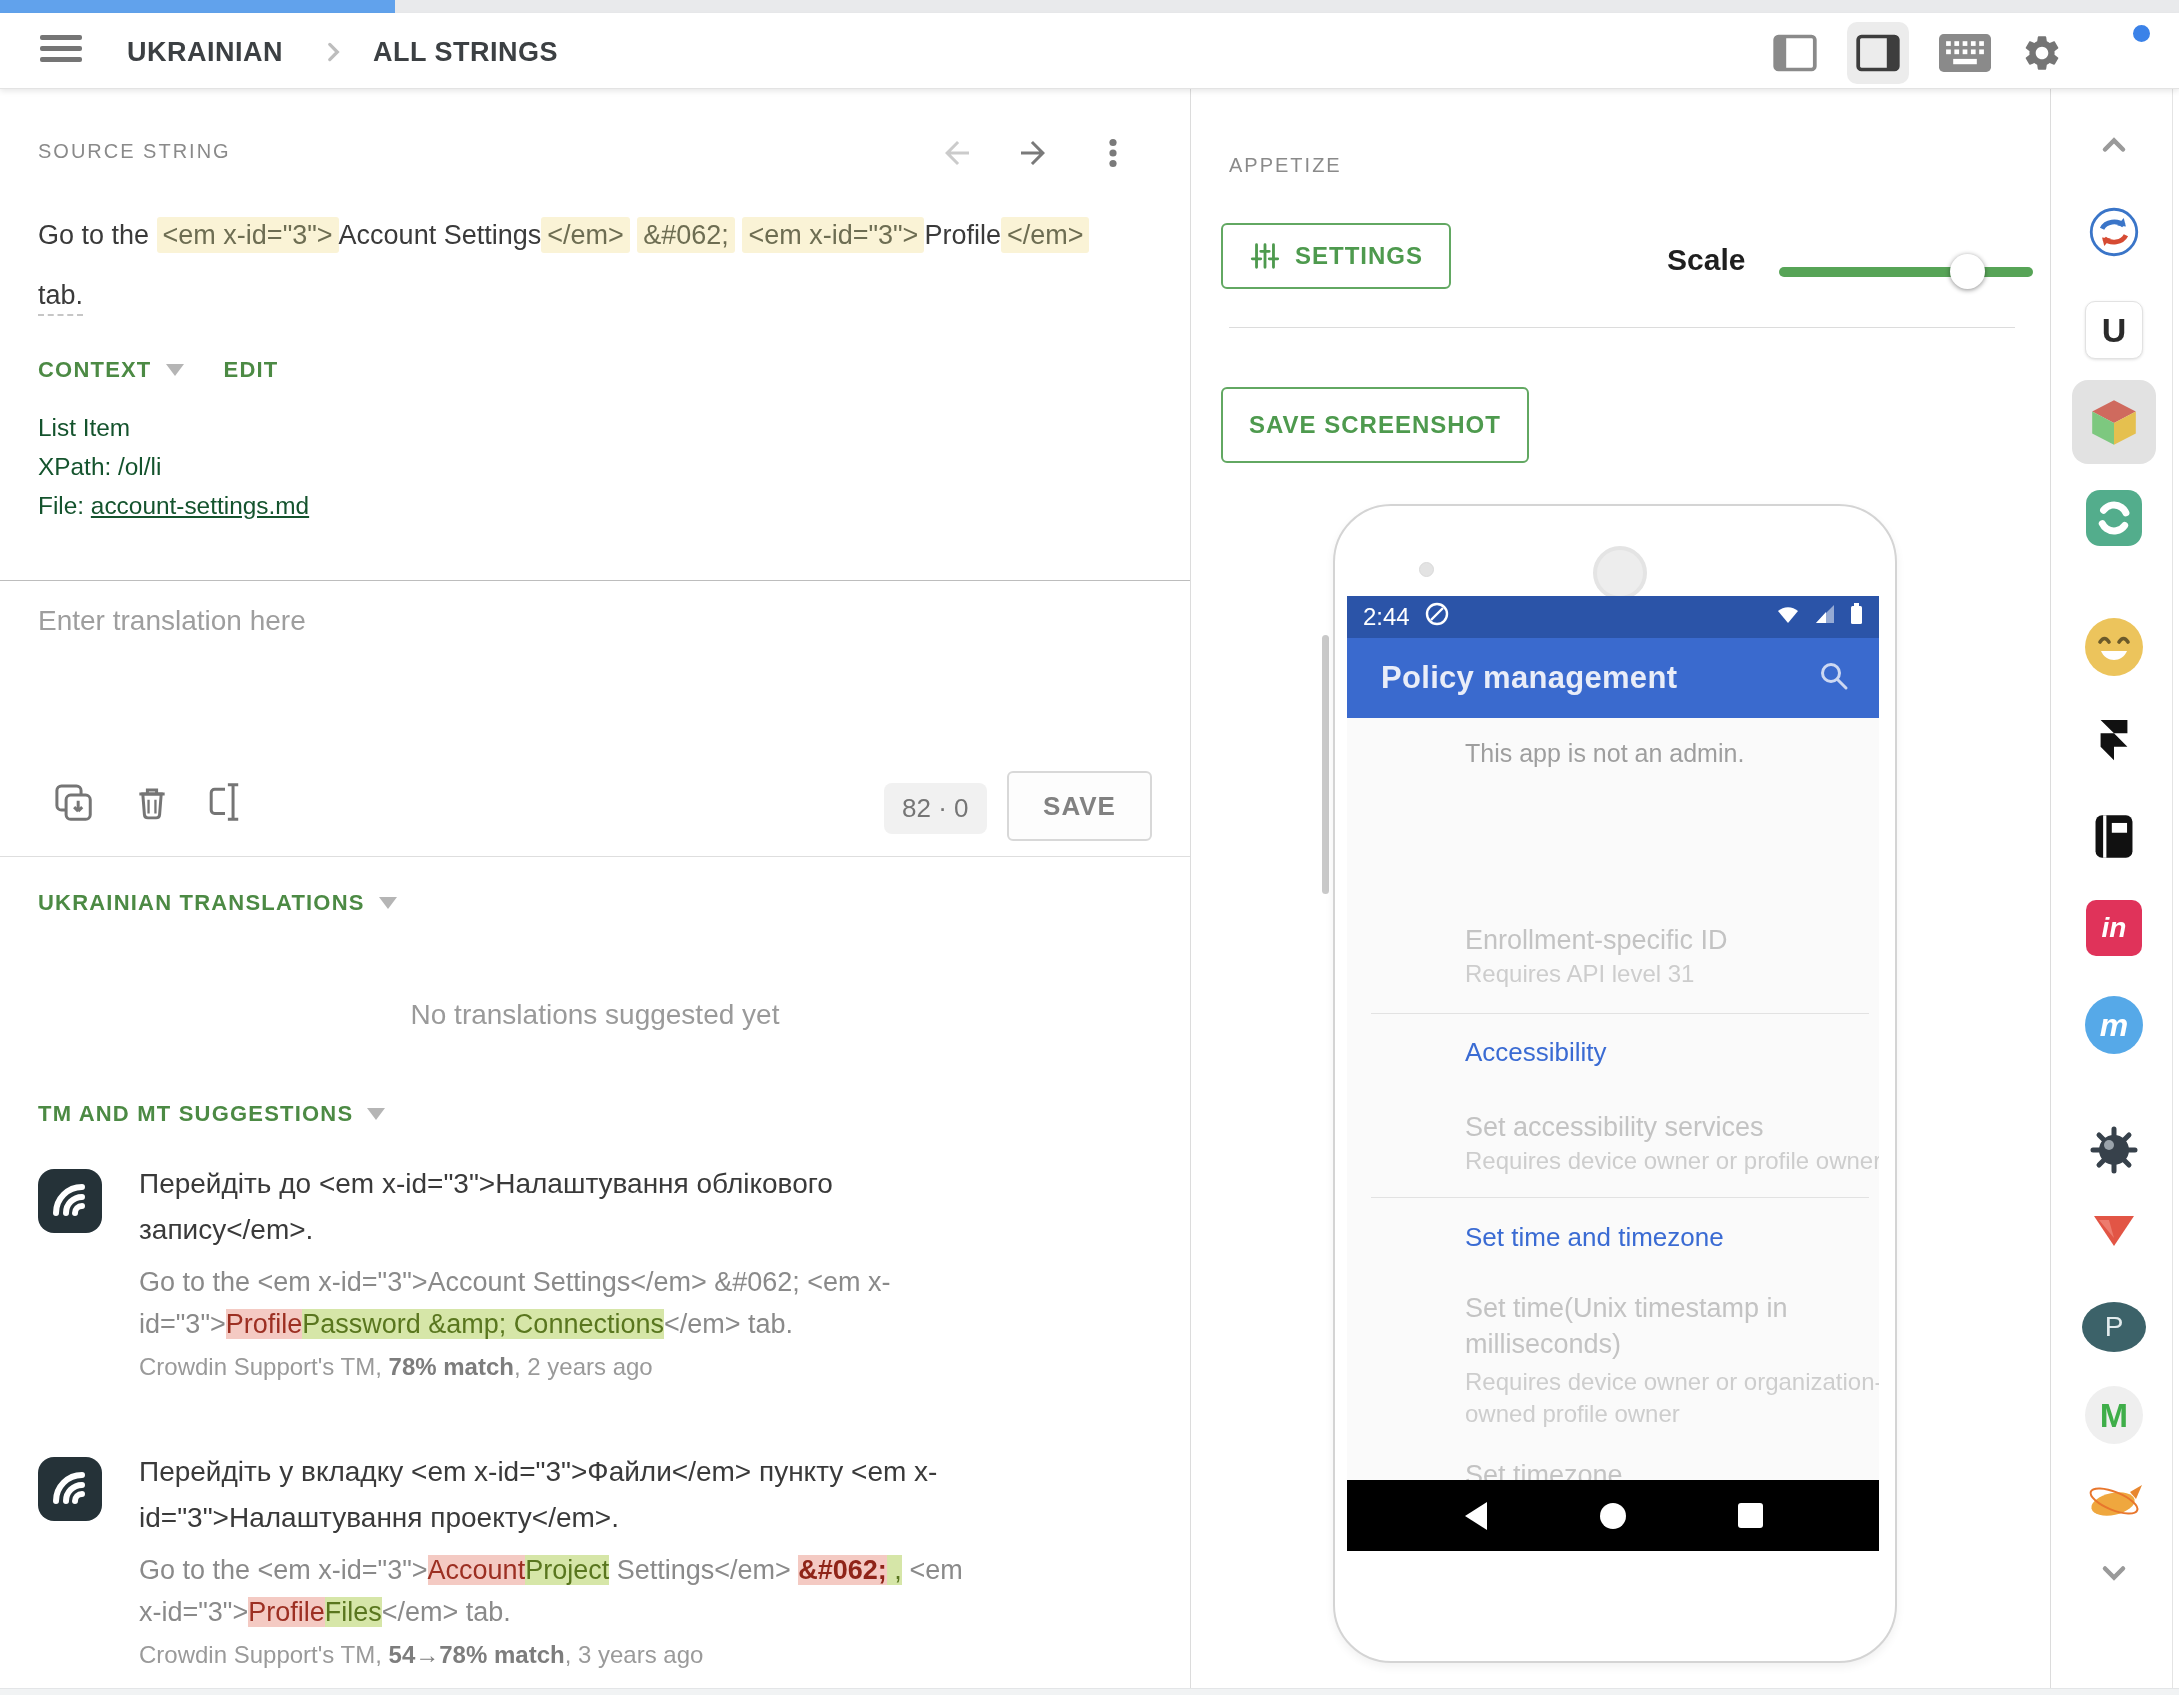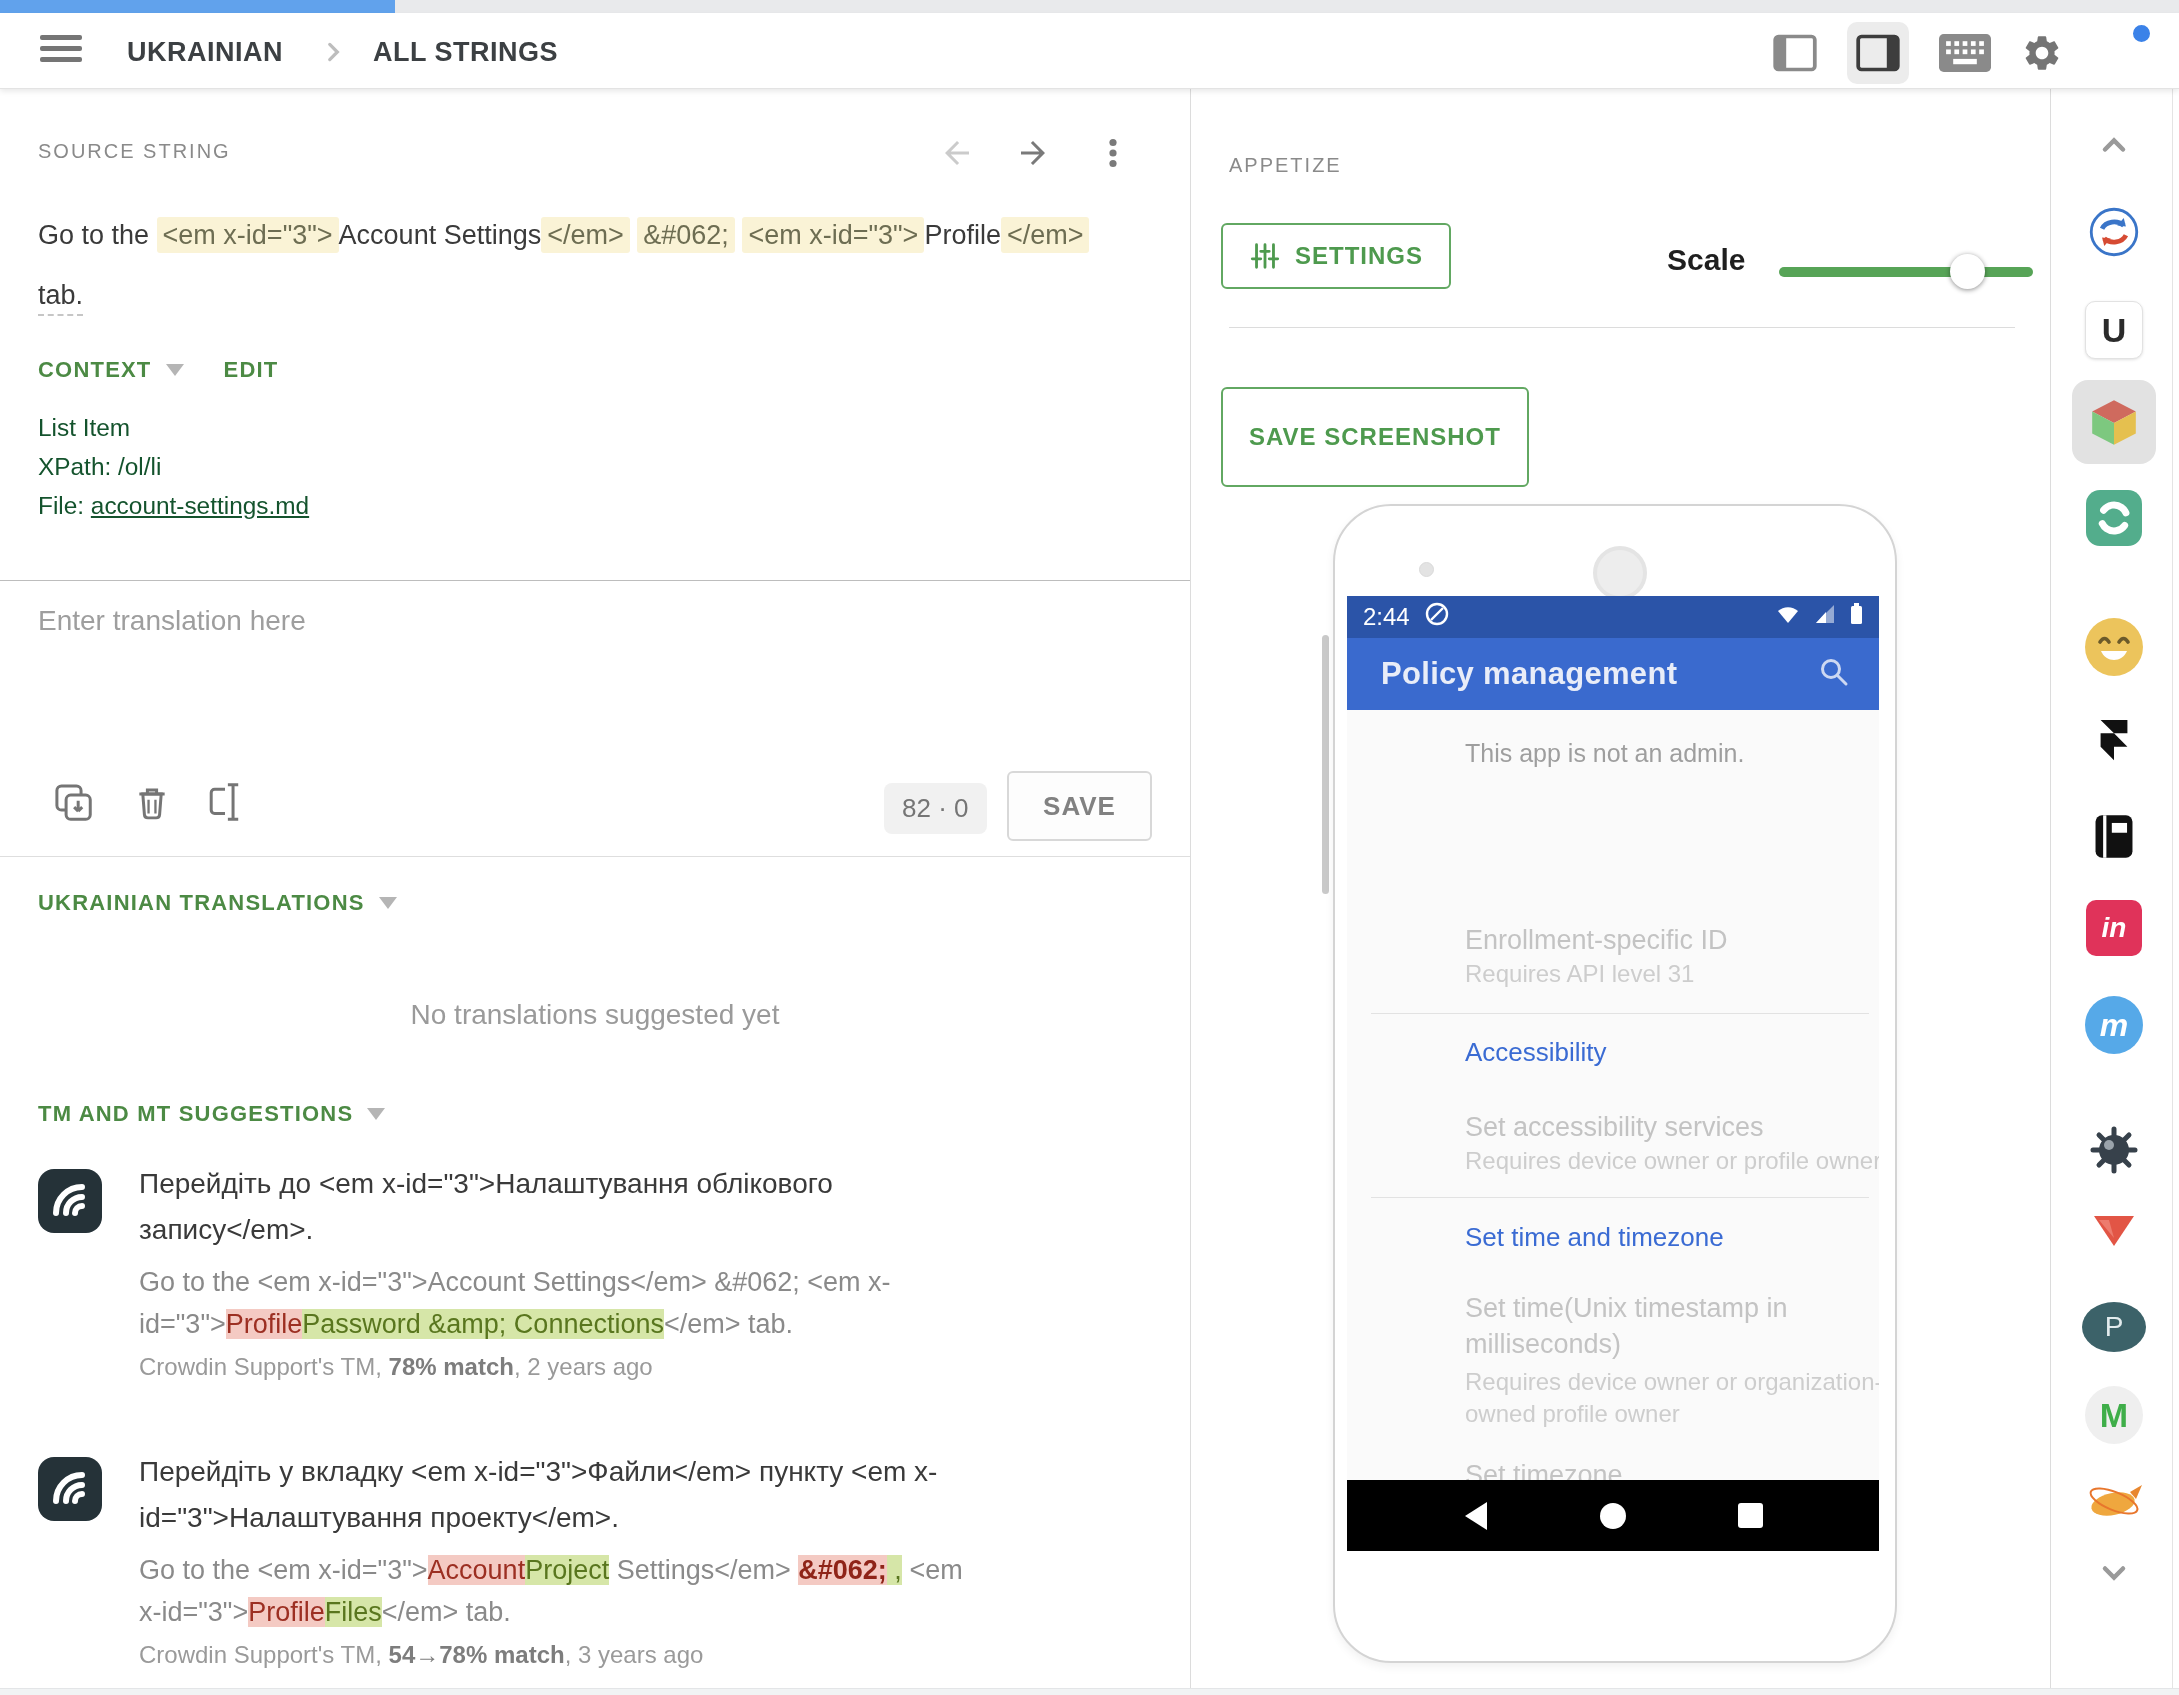--- a/index.html
+++ b/index.html
@@ -68,39 +68,39 @@
   .bold-del{font-weight:bold;color:#8f2418;}
   .sug-meta{font-size:24px;color:#9a9a9a;margin-top:8px;}
   .sug-meta b{color:#7d7d7d;}
   
   .apz-title{position:absolute;left:38px;top:66px;}
   .obtn{position:absolute;border-radius:6px;background:#fff;display:flex;align-items:center;justify-content:center;
         gap:14px;font-weight:bold;letter-spacing:1px;font-size:24px;cursor:pointer;}
   .green-btn{border:2px solid #62a862;color:#4e9a4e;}
   .red-btn{border:2px solid #cf4950;color:#cb3a44;}
   .settings-btn{left:30px;top:135px;height:62px;padding:0 26px;}
-  .shot-btn{left:30px;top:299px;height:64px;padding:16px 26px;}
+  .shot-btn{left:30px;top:299px;height:64px;padding:4px 26px;}
   .end-btn{left:343px;top:299px;height:64px;padding:0 26px;}
   .scale-group{position:absolute;left:476px;top:145px;height:44px;display:flex;align-items:flex-end;gap:34px;}
   .scale-label{font-size:30px;font-weight:bold;color:#1f1f1f;}
   .slider{position:relative;width:254px;height:10px;background:#57a457;border-radius:5px;cursor:pointer;}
   .thumb{position:absolute;left:171px;top:-13px;width:35px;height:35px;border-radius:50%;background:#fff;
          box-shadow:0 1px 5px rgba(0,0,0,.45);cursor:grab;}
   .apz-hr{position:absolute;left:38px;top:239px;width:786px;height:1px;background:#dcdcdc;}
   .apz-scroll{position:absolute;left:131px;top:547px;width:7px;height:259px;background:#c9c9c9;border-radius:4px;}
   
   .phone{position:absolute;left:142px;top:416px;width:560px;height:1155px;background:#fff;border:2px solid #d4d4d4;
          border-radius:58px;box-shadow:0 4px 10px rgba(0,0,0,.06);}
   .cam{position:absolute;left:84px;top:56px;width:13px;height:13px;border-radius:50%;background:#e3e3e3;border:1px solid #dadada;}
   .spk{position:absolute;left:258px;top:40px;width:46px;height:46px;border-radius:50%;background:#ededed;border:4px solid #e4e4e4;}
   .screen{position:absolute;left:12px;top:90px;width:532px;height:955px;background:#fafafa;overflow:hidden;}
   .sbar{position:absolute;left:0;top:0;width:532px;height:42px;background:#2b54a8;color:#fff;display:flex;
         align-items:center;padding:0 16px;box-sizing:border-box;font-size:24px;gap:14px;}
   .sbar .grow{flex:1;}
-  .abar{position:absolute;left:0;top:42px;width:532px;height:72px;background:#3a6ace;display:flex;align-items:center;
+  .abar{position:absolute;left:0;top:42px;width:532px;height:80px;background:#3a6ace;display:flex;align-items:center;
         padding:0 28px 0 34px;box-sizing:border-box;}
   .abar .ttl{color:#e9edf8;font-size:31px;font-weight:bold;letter-spacing:0.3px;flex:1;}
   .content{position:absolute;left:0;top:113px;width:532px;height:771px;}
   .pi{position:absolute;left:118px;width:448px;}
   .pi .t1{font-size:27px;color:#3f3f3f;line-height:36px;}
   .pi .t1.dis{color:#c3c3c3;}
   .pi .t2{font-size:24px;color:#9e9e9e;line-height:32px;}
   .pi .t2.dis{color:#cdcdcd;}
   .plink{position:absolute;left:118px;font-size:26px;color:#3a6bd3;cursor:pointer;}
   .pdiv{position:absolute;left:24px;width:498px;height:1px;background:#e2e2e2;}

